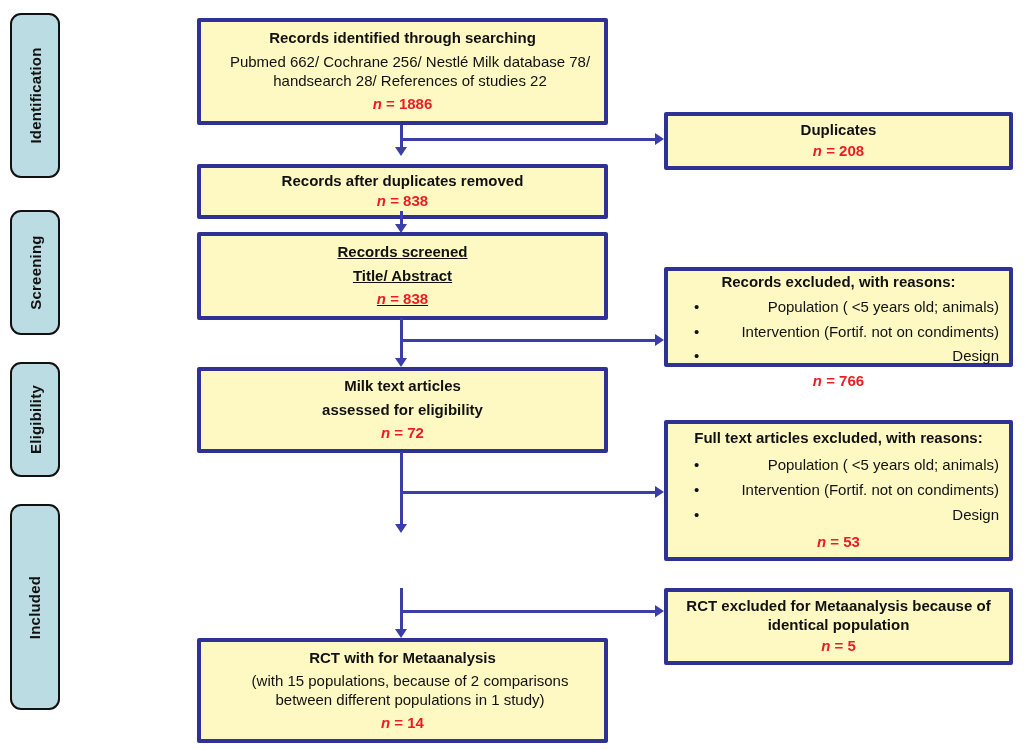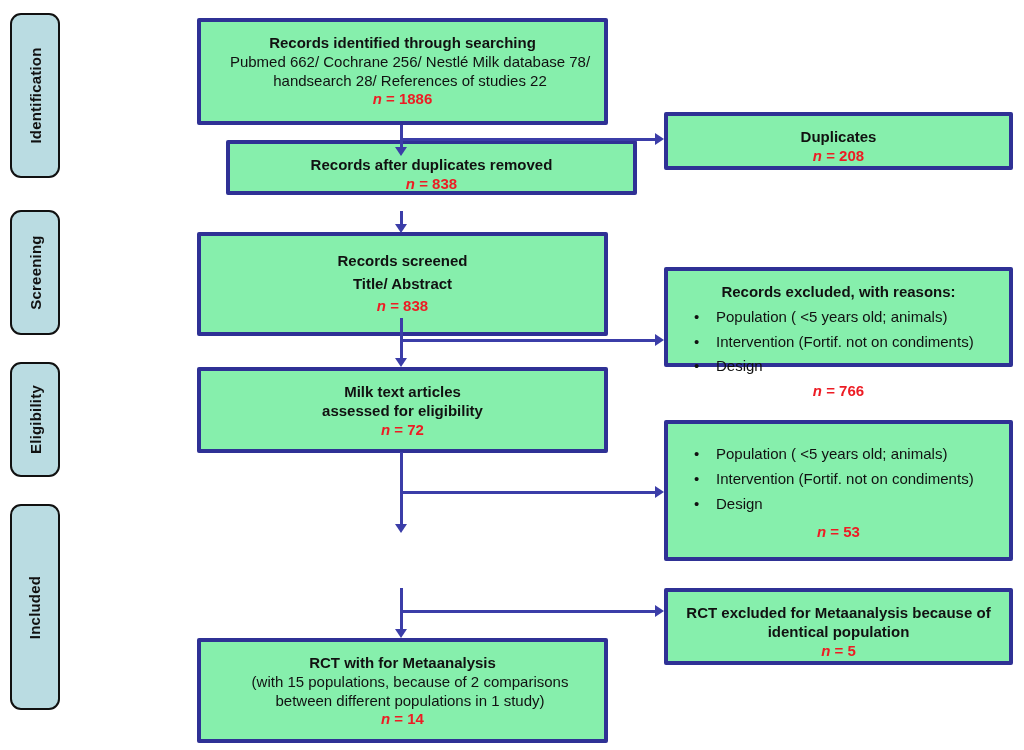--- a/index.html
+++ b/index.html
@@ -13,35 +13,35 @@
     position:absolute; left:10px; width:50px; box-sizing:border-box;
     background:#badce2; border:2px solid #111111; border-radius:11px;
     display:flex; align-items:center; justify-content:center;
   }
   .stage span {
     transform:rotate(-90deg); white-space:nowrap;
     font-weight:bold; font-size:15px; letter-spacing:0.2px;
   }
   
   .fbox {
-    position:absolute; box-sizing:border-box; background:#86efac;
+    position:absolute; box-sizing:border-box; background:#fef9c3;
     border:4px solid #2f3195; border-radius:2px;
     display:flex; flex-direction:column; justify-content:space-evenly;
     align-items:center; text-align:center;
-    font-size:15px; line-height:1.25; padding:12px 10px;
+    font-size:15px; line-height:1.25; padding:2px 10px;
   }
   .main-box  { left:197px; width:411px; }
   .side-box  { left:664px; width:349px; }
   .t  { font-weight:bold; }
   .d  { font-weight:normal;margin-left:15px; }
   .nline { font-weight:bold; color:#ed1c24; white-space:pre; }
   .nline .n-it { font-style:italic; }
   ul.reasons {
     list-style:none; margin:0; padding:0; align-self:stretch;
-    text-align:left; padding-left:16px;
+    text-align:right; padding-left:16px;
   }
   ul.reasons li { position:relative; padding-left:22px; margin:6px 0; }
   ul.reasons li::before {
     content:"\2022"; position:absolute; left:0; top:0; color:#111111;
   }
   
   .arrow-v { position:absolute; width:3px; background:#3b3da8; }
   .arrow-v::after {
     content:""; position:absolute; left:-5px; bottom:-9px;
     border-left:6px solid transparent; border-right:6px solid transparent;
@@ -71,26 +71,26 @@
   <div class="stage" style="top:504px;height:206px;">
     <span>Included</span>
   </div>
 
   <div class="fbox main-box" style="top:18px;height:107px;">
     <div class="t">Records identified through searching</div>
     <div class="d">Pubmed 662/ Cochrane 256/ Nestlé Milk database 78/ handsearch 28/ References of studies 22</div>
     <div class="nline"><span class="n-it">n</span><span> = 1886</span></div>
   </div>
 
-  <div class="fbox main-box" style="top:140px;height:55px;margin-left:29px;">
+  <div class="fbox main-box" style="top:164px;height:55px;">
     <div class="t">Records after duplicates removed</div>
     <div class="nline"><span class="n-it">n</span><span> = 838</span></div>
   </div>
 
-  <div class="fbox main-box" style="top:232px;height:104px;">
+  <div class="fbox main-box" style="top:232px;height:88px;text-decoration:underline;">
     <div class="t">Records screened</div>
     <div class="t">Title/ Abstract</div>
     <div class="nline"><span class="n-it">n</span><span> = 838</span></div>
   </div>
 
   <div class="fbox main-box" style="top:367px;height:86px;">
     <div class="t">Milk text articles</div>
     <div class="t">assessed for eligibility</div>
     <div class="nline"><span class="n-it">n</span><span> = 72</span></div>
   </div>
@@ -111,20 +111,21 @@
     <div class="t">Records excluded, with reasons:</div>
     <ul class="reasons">
       <li>Population ( &lt;5 years old; animals)</li>
       <li>Intervention (Fortif. not on condiments)</li>
       <li>Design</li>
     </ul>
     <div class="nline"><span class="n-it">n</span><span> = 766</span></div>
   </div>
 
   <div class="fbox side-box" style="top:420px;height:141px;">
+    <div class="t">Full text articles excluded, with reasons:</div>
     <ul class="reasons">
       <li>Population ( &lt;5 years old; animals)</li>
       <li>Intervention (Fortif. not on condiments)</li>
       <li>Design</li>
     </ul>
     <div class="nline"><span class="n-it">n</span><span> = 53</span></div>
   </div>
 
   <div class="fbox side-box" style="top:588px;height:77px;">
     <div class="t">RCT excluded for Metaanalysis because of identical population</div>

